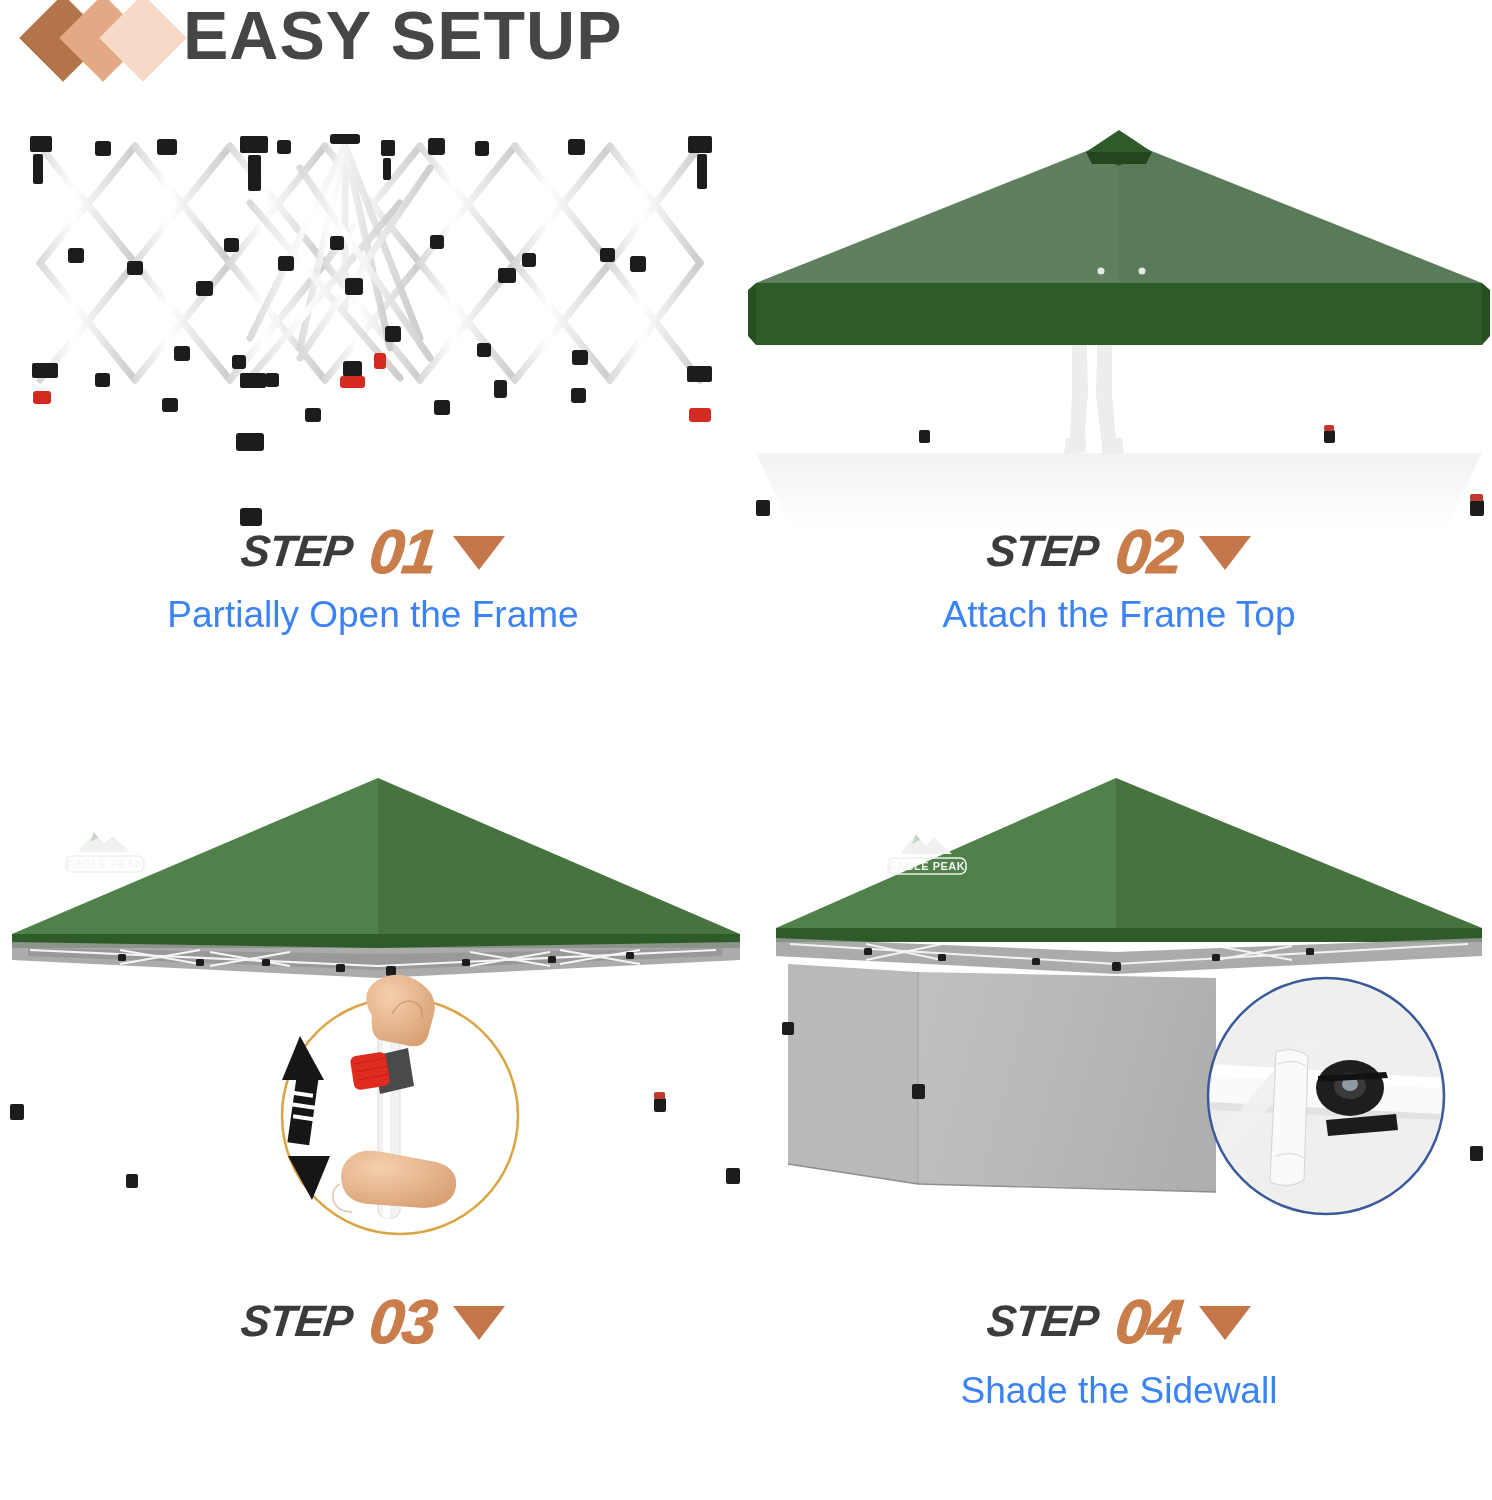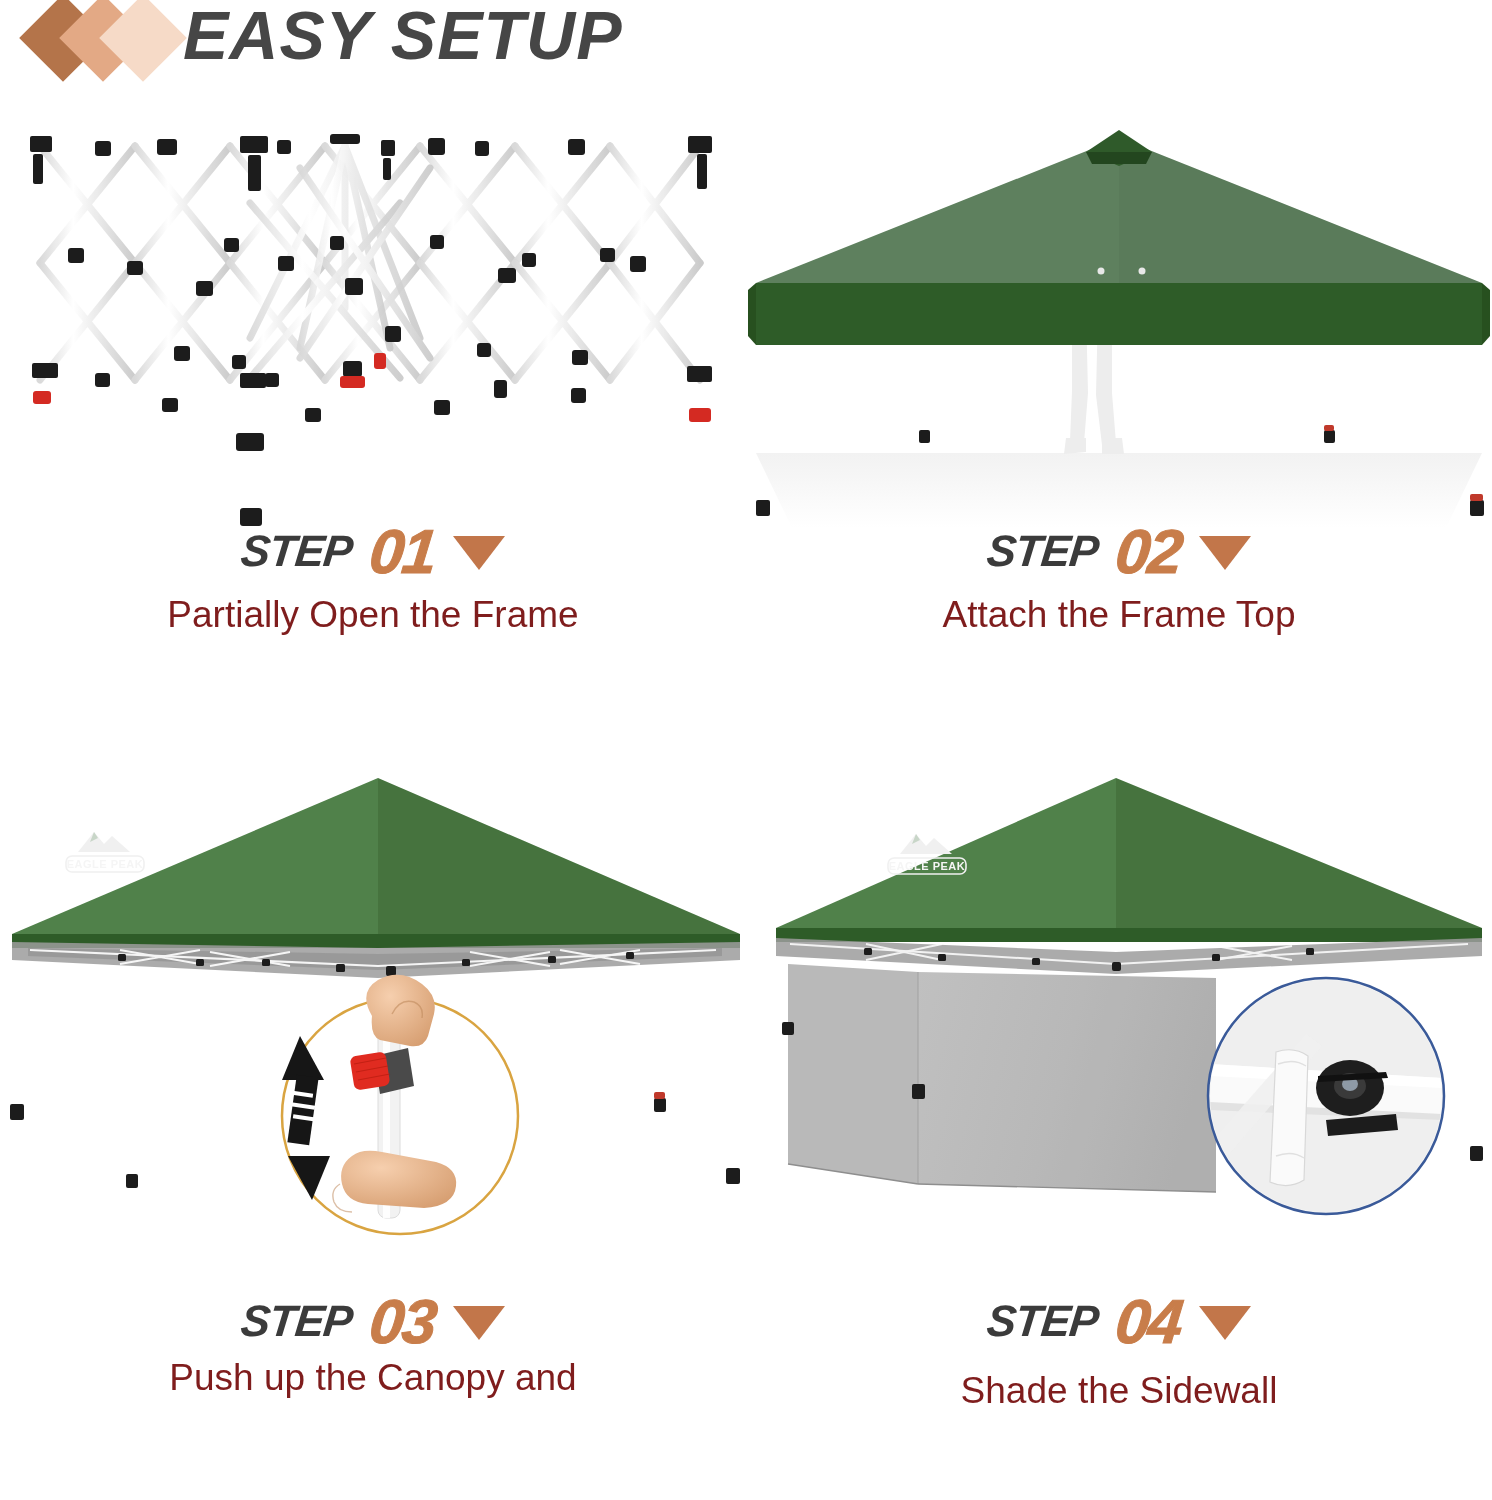--- a/index.html
+++ b/index.html
@@ -5,21 +5,21 @@
   * { margin:0; padding:0; box-sizing:border-box; }
   html, body { width:1492px; height:1500px; background:#ffffff; }
   body {
     font-family: "Liberation Sans", sans-serif;
     color:#464646;
     position:relative;
     overflow:hidden;
   }
 
   
-  #header { position:absolute; left:0; top:0; width:1492px; height:92px;font-style:italic; }
+  #header { position:absolute; left:0; top:0; width:1492px; height:92px; }
   #logo-diamonds { position:absolute; left:18px; top:2px; width:160px; height:72px; }
   .diamond { position:absolute; width:62px; height:62px; transform:rotate(45deg); top:5px; }
   .d1 { left:14px;  background:#B4744A; }
   .d2 { left:54px;  background:#E3A985; }
   .d3 { left:94px;  background:#F6DAC7; }
   #page-title {
     position:absolute; left:183px; top:-4px;
     font-size:68px; font-weight:bold; letter-spacing:1px;
     color:#464646; white-space:nowrap;
     font-family:"Liberation Sans", sans-serif;
@@ -60,21 +60,21 @@
   }
   .step-caret {
     width:0; height:0; margin-top:4px;
     border-left:26px solid transparent;
     border-right:26px solid transparent;
     border-top:34px solid #C2764A;
   }
 
   .step-desc {
     position:absolute; width:100%; text-align:center;
-    font-size:37px; color:#7f1d1d; line-height:1.25;
+    font-size:37px; color:#3b82f6; line-height:1.25;
     font-family:"Liberation Sans", sans-serif;
   }
   #panel-1 .step-desc, #panel-2 .step-desc { top:500px; }
   #panel-3 .step-desc { top:655px; }
   #panel-4 .step-desc { top:668px; }
 
   
   .illus svg { display:block; width:100%; height:100%; }
 </style>
 </head>
@@ -373,21 +373,20 @@
       </g>
     </svg>
   </div>
 
   <div class="step-label">
     <span class="step-word">STEP</span>
     <span class="step-num">03</span>
     <span class="step-caret"></span>
   </div>
   <div class="step-desc">
-    <div>Push up the Canopy and</div>
   </div>
 </div>
 
 <div class="panel" id="panel-4">
   <div class="illus">
     <svg viewBox="0 0 746 580" preserveAspectRatio="xMidYMid meet">
       <defs>
         <linearGradient id="legG4" x1="0" y1="0" x2="1" y2="0">
           <stop offset="0%" stop-color="#D2D2D2"></stop>
           <stop offset="40%" stop-color="#FFFFFF"></stop>

